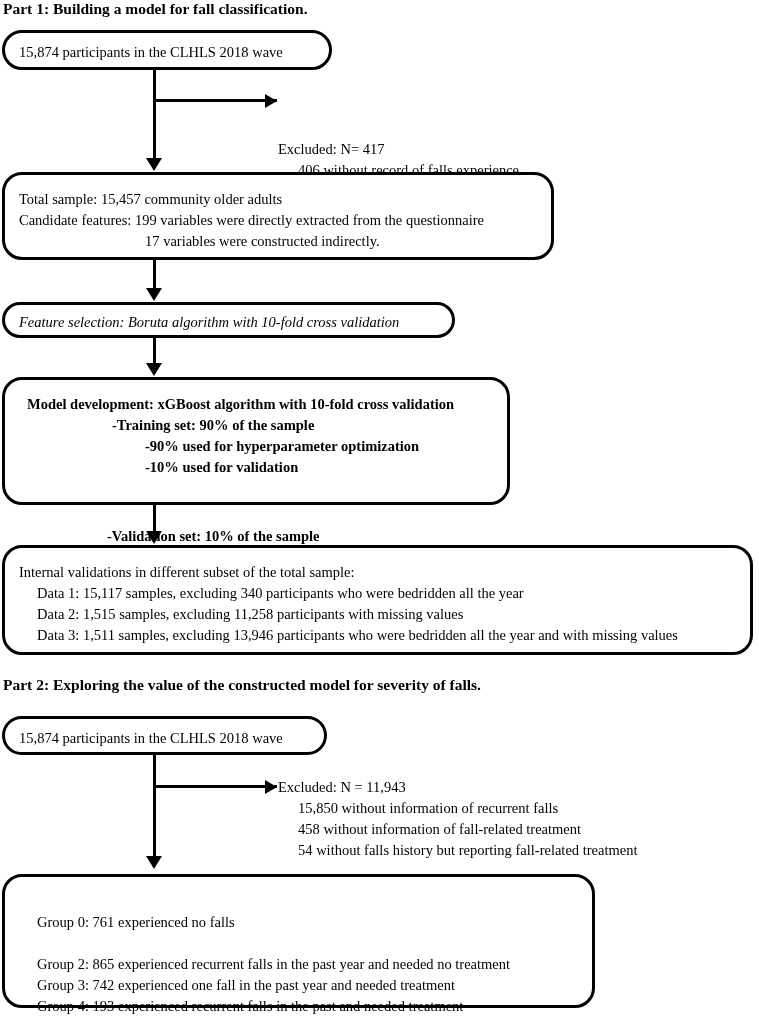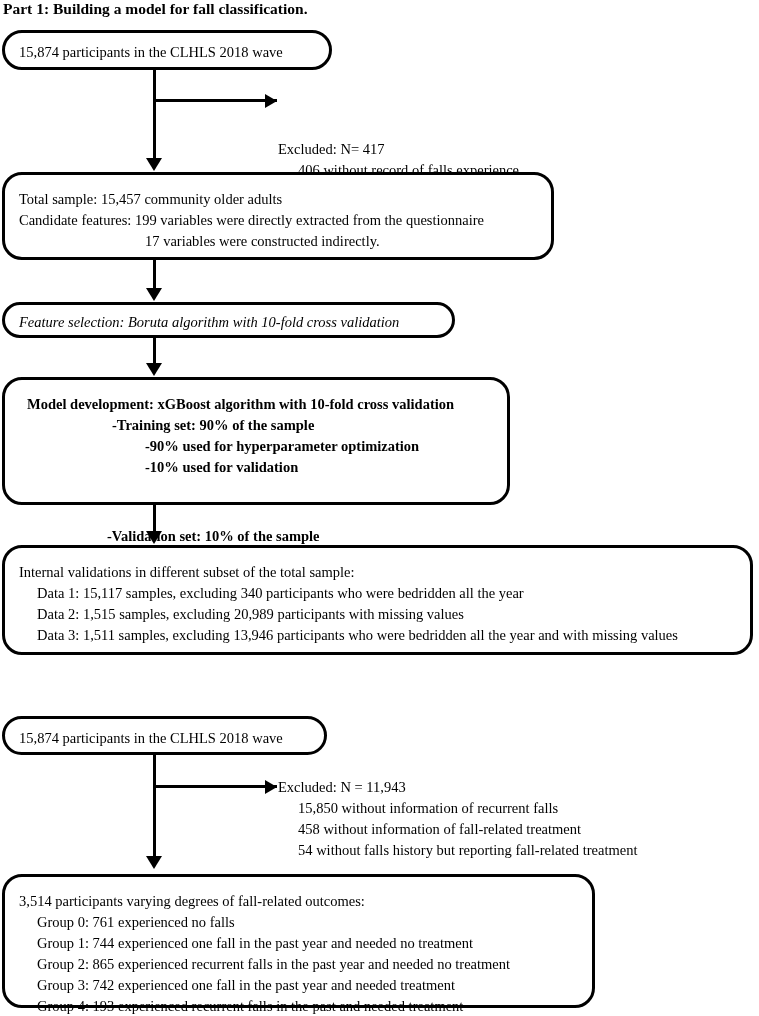--- a/index.html
+++ b/index.html
@@ -121,43 +121,42 @@
     <div class="txt" style="left:140px; top:77px;text-align:right;">-10% used for validation</div>
     <div class="txt" style="left:102px; top:98px;margin-top:48px;">-Validation set: 10% of the sample</div>
   </div>
 
   <div class="vline" style="left:153px; top:505px; height:27px;"></div>
   <div class="arrow-down" style="left:146px; top:531px;"></div>
 
   <div class="box" style="left:2px; top:545px; width:751px; height:110px;">
     <div class="txt" style="left:14px; top:14px;">Internal validations in different subset of the total sample:</div>
     <div class="txt" style="left:32px; top:35px;">Data 1: 15,117 samples, excluding 340 participants who were bedridden all the year</div>
-    <div class="txt" style="left:32px; top:56px;">Data 2: 1,515 samples, excluding 20,989 participants with missing values</div>
+    <div class="txt" style="left:32px; top:56px;">Data 2: 1,515 samples, excluding 11,258 participants with missing values</div>
     <div class="txt" style="left:32px; top:77px;text-align:center;">Data 3: 1,511 samples, excluding 13,946 participants who were bedridden all the year and with missing values</div>
   </div>
 
+  <div class="part-title" style="left:3px; top:676px;">Part 2: Exploring the value of the constructed model for severity of falls.</div>
 
   <div class="box" style="left:2px; top:716px; width:325px; height:39px;">
     <div class="txt" style="left:14px; top:9px;">15,874 participants in the CLHLS 2018 wave</div>
   </div>
 
   <div class="vline" style="left:153px; top:755px; height:103px;"></div>
   <div class="arrow-down" style="left:146px; top:856px;"></div>
   <div class="hline" style="left:153px; top:785px; width:124px;"></div>
   <div class="arrow-right" style="left:265px; top:780px;"></div>
 
   <div class="sidenote" style="left:278px; top:777px;">
     <span class="ln">Excluded: N = 11,943</span>
     <span class="ln" style="padding-left:20px;">15,850 without information of recurrent falls</span>
     <span class="ln" style="padding-left:20px;">458 without information of fall-related treatment</span>
     <span class="ln" style="padding-left:20px;">54 without falls history but reporting fall-related treatment</span>
   </div>
 
   <div class="box" style="left:2px; top:874px; width:593px; height:134px;">
-    <div class="txt" style="left:14px; top:14px;">3,514 participants varying degrees of fall-related outcomes:</div>
     <div class="txt" style="left:32px; top:35px;">Group 0: 761 experienced no falls</div>
-    <div class="txt" style="left:32px; top:56px;">Group 1: 744 experienced one fall in the past year and needed no treatment</div>
     <div class="txt" style="left:32px; top:77px;">Group 2: 865 experienced recurrent falls in the past year and needed no treatment</div>
     <div class="txt" style="left:32px; top:98px;">Group 3: 742 experienced one fall in the past year and needed treatment</div>
     <div class="txt" style="left:32px; top:119px;">Group 4: 193 experienced recurrent falls in the past and needed treatment</div>
   </div>
 
 </div>
 
 </body></html>

